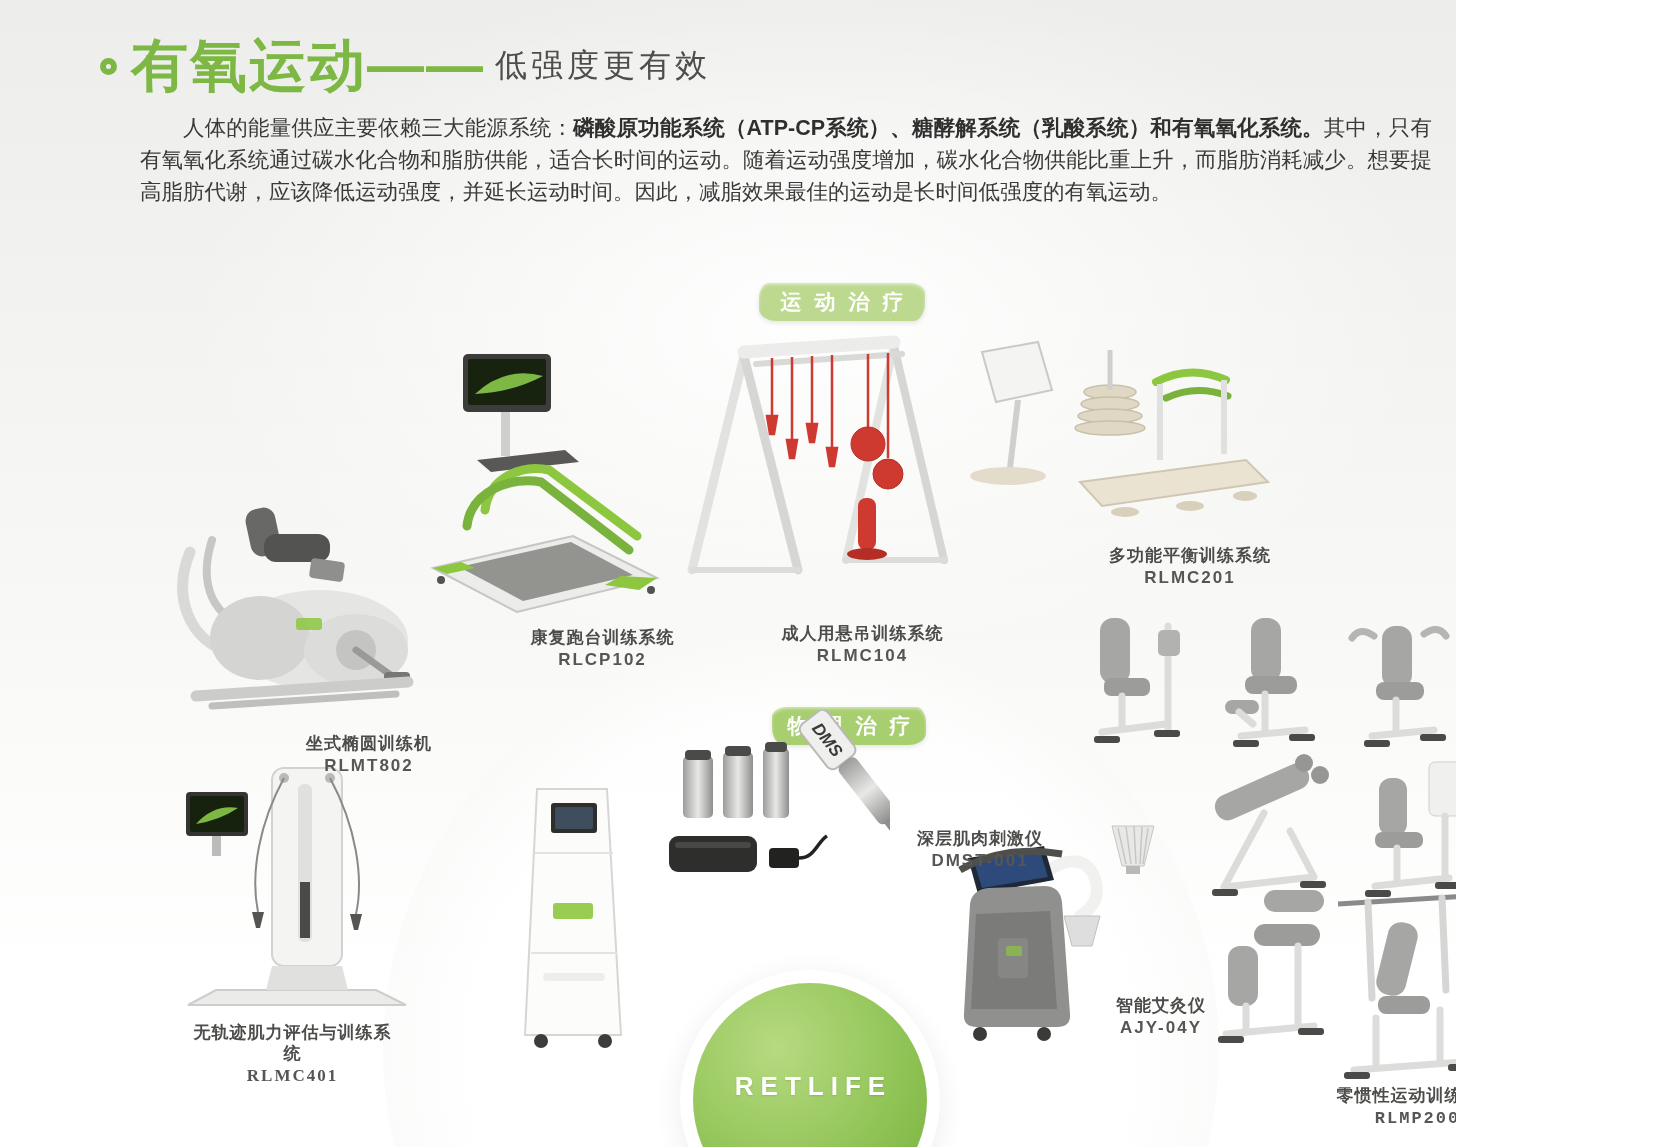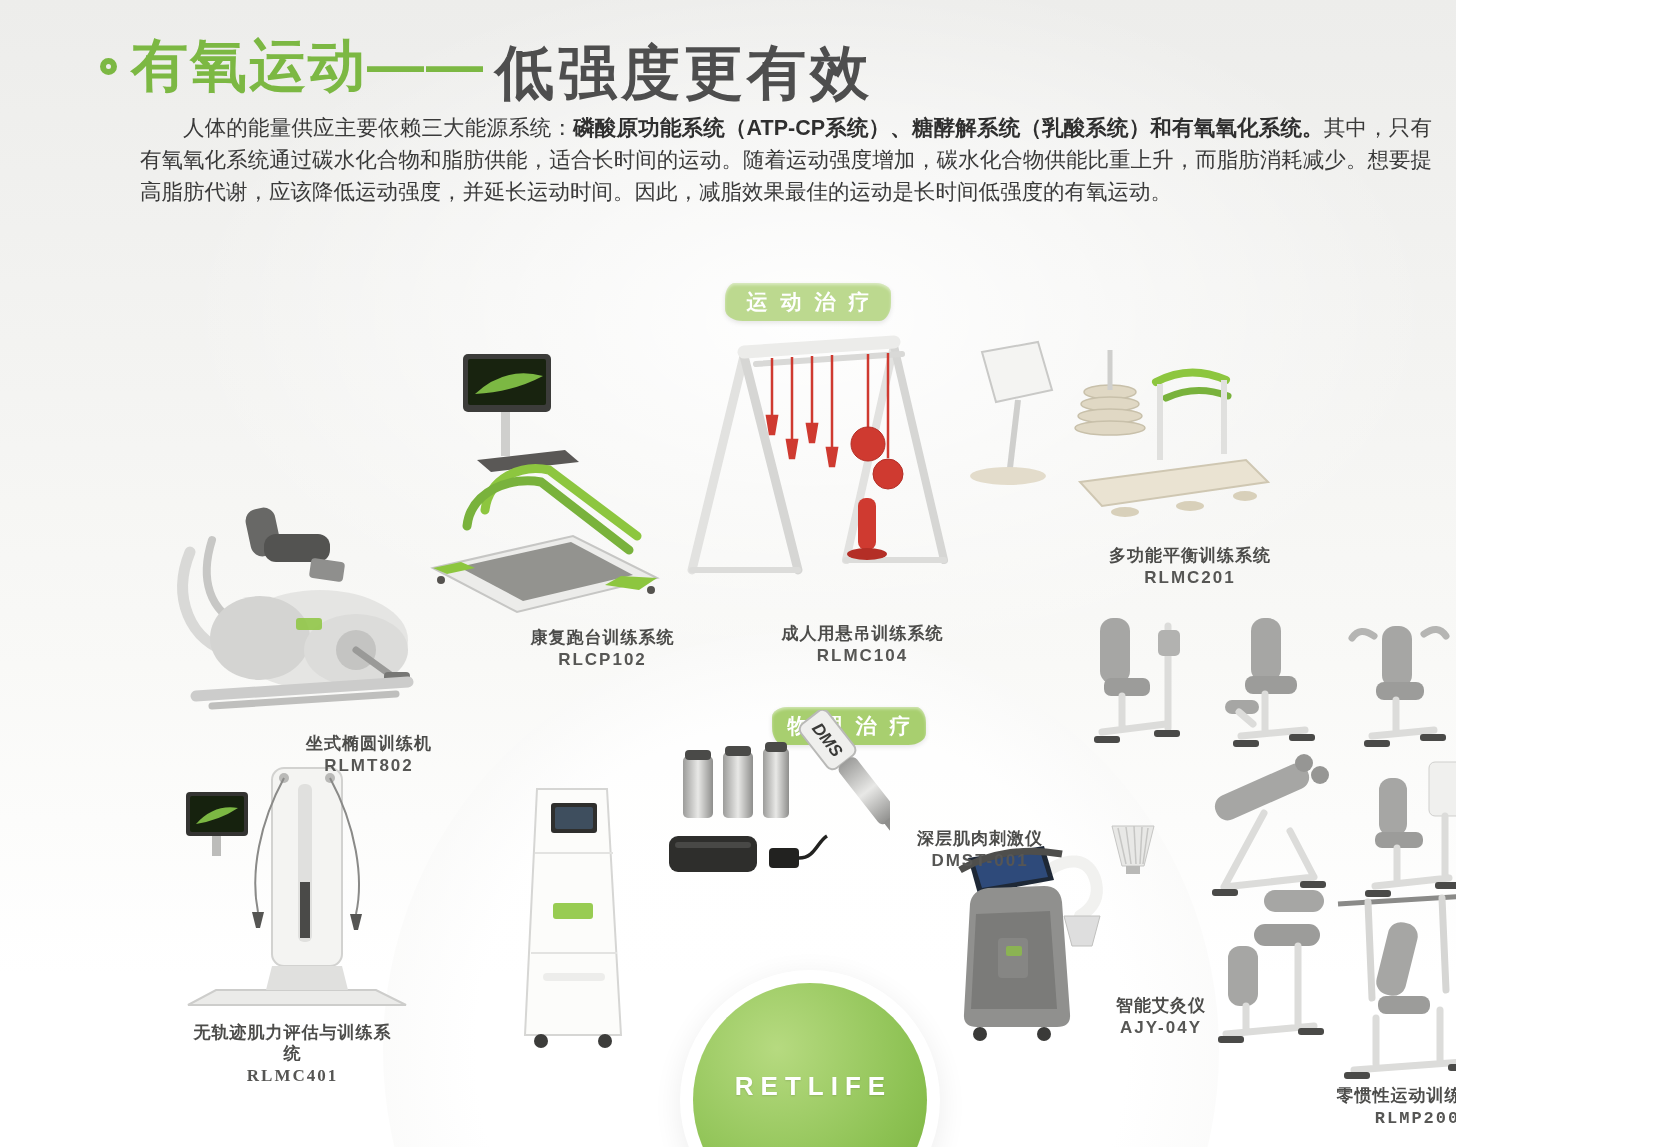--- a/index.html
+++ b/index.html
@@ -11,35 +11,35 @@
       linear-gradient(180deg, #ededeb 0%, #f2f2f0 25%, #f9f9f7 58%, #ffffff 85%);
   }
   .big-circle {
     position:absolute; left:383px; top:632px; width:836px; height:836px; border-radius:50%;
     background:radial-gradient(circle, rgba(255,255,255,0.85) 55%, rgba(241,241,239,0.5) 84%, rgba(255,255,255,0) 100%);
   }
   
   .title { position:absolute; left:100px; top:32px; display:flex; align-items:flex-start; }
   .title-bullet { width:17px; height:17px; border:6px solid #7cb843; border-radius:50%; margin:26px 14px 0 0; }
   .title-green { color:#7cb843; font-size:57px; font-weight:bold; letter-spacing:2px; line-height:66px; }
-  .title-gray  { color:#4e4e4e; font-size:59px; font-weight:700; letter-spacing:4px; line-height:66px; margin-left:10px;margin-top:8px; }
+  .title-gray  { color:#4e4e4e; font-size:32px; font-weight:400; letter-spacing:4px; line-height:66px; margin-left:10px; }
   
   .intro {
     position:absolute; left:140px; top:112px; width:1292px;
     font-size:21.5px; line-height:32px; color:#3a3a3a; text-align:justify; text-indent:2em;
   }
   .intro b { font-weight:bold; color:#2f2f2f; }
   
   .badge {
     position:absolute; display:flex; align-items:center; justify-content:center;
     color:#ffffff; font-weight:bold; font-size:21px;
     letter-spacing:13px; text-indent:13px;
     box-shadow:0 2px 5px rgba(0,0,0,0.10), inset 0 2px 3px rgba(255,255,255,0.45);
   }
-  .badge-sport { left:725px; top:283px; width:166px; height:38px; background:#bcd98f;
+  .badge-sport { left:759px; top:283px; width:166px; height:38px; background:#bcd98f;
     border-radius:10px 16px 12px 18px / 16px 10px 18px 12px; }
   .badge-phys  { left:772px; top:707px; width:154px; height:38px; background:#a8cf6f;
     border-radius:16px 10px 18px 12px / 10px 16px 12px 18px; }
   
   .fig { position:absolute; }
   .fig svg { display:block; width:100%; height:100%; }
   .plabel { position:absolute; text-align:center; color:#4c4c4a; }
   .pname  { font-size:17px; font-weight:bold; letter-spacing:1px; line-height:21px; }
   .pmodel { font-size:17px; font-weight:bold; letter-spacing:2px; color:#565654; line-height:21px; margin-top:1px; }
   

